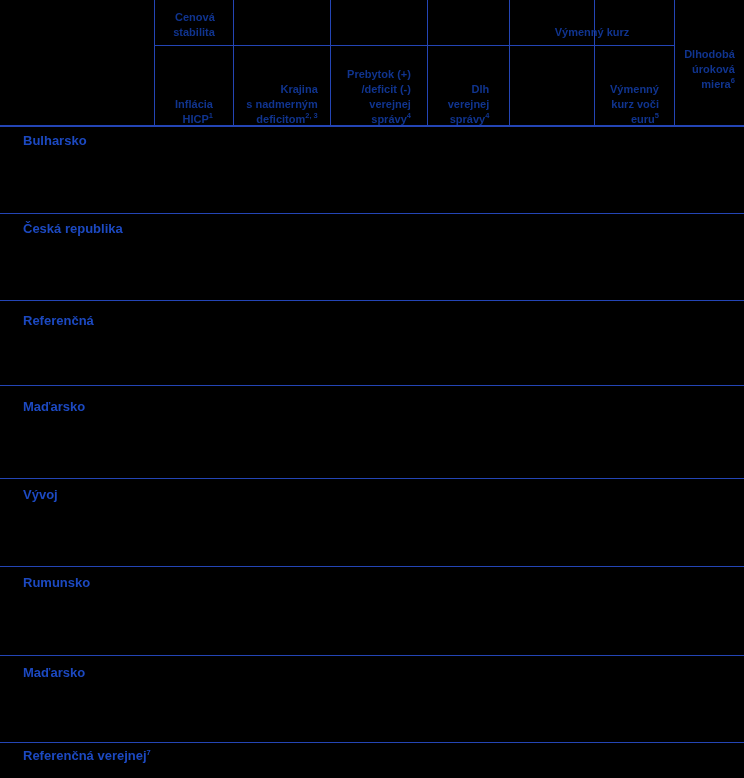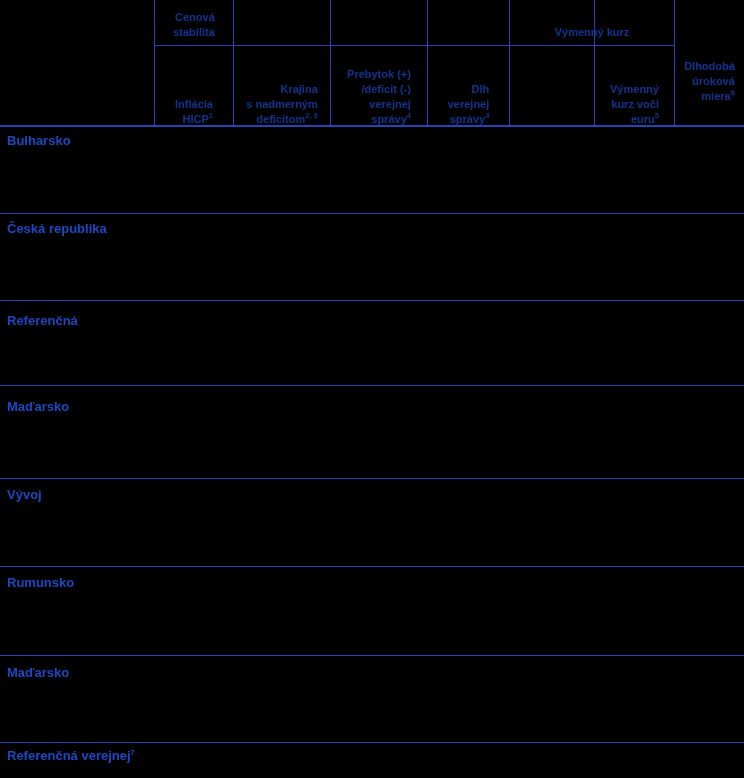--- a/index.html
+++ b/index.html
@@ -17,26 +17,26 @@
   .vline{position:absolute;top:0;width:1px;height:127px;background:var(--line);}
   .hline{position:absolute;height:1px;background:var(--line);}
   .hline.thick{height:2px;}
   
   .hgroup,.hcell{
     position:absolute;display:flex;align-items:flex-end;justify-content:center;
     text-align:right;color:var(--header-text);font-size:11px;line-height:15px;
   }
   .hgroup{top:0;height:45px;padding-bottom:5px;box-sizing:border-box;}
   .hcell{top:45px;height:82px;box-sizing:border-box;}
-  .hcell.rowspan{top:0;height:92px;margin-top:12px;}
+  .hcell.rowspan{top:0;height:92px;}
   .prewrap{white-space:pre-line;}
   sup.fn{font-size:7.5px;line-height:0;vertical-align:super;}
   
   .rowlabel{
-    position:absolute;left:7px;color:var(--label-text);
+    position:absolute;left:23px;color:var(--label-text);
     font-size:13px;line-height:16px;white-space:nowrap;
   }
 </style>
 </head>
 <body>
 
 <div class="page">
 
   <div class="vline" style="left:154px"></div>
   <div class="vline" style="left:233px"></div>

